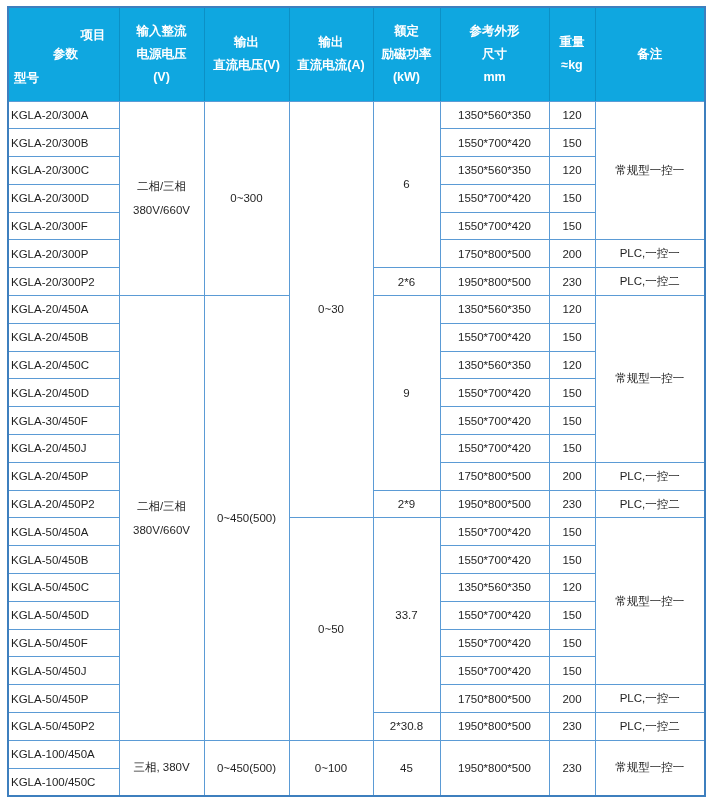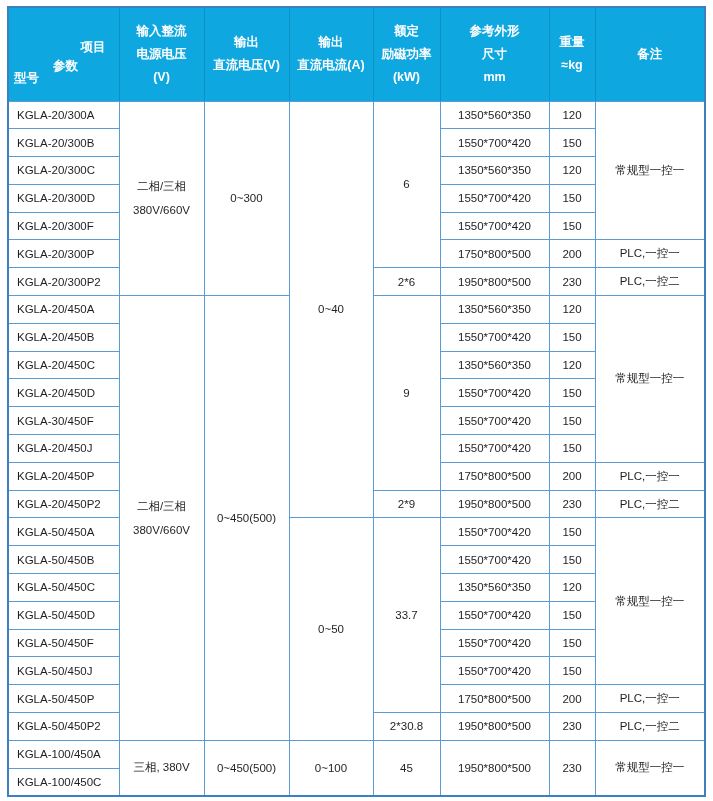--- a/index.html
+++ b/index.html
@@ -28,38 +28,38 @@
     text-align: center;
     vertical-align: middle;
     white-space: pre-line;
     line-height: 1.85;
     border-left: 1px solid #0C90C5;
     border-right: 1px solid #0C90C5;
     border-bottom: 1px solid #5B9BD5;
     padding: 0;
   }
   th.corner { position: relative; }
-  th.corner span { position: absolute; white-space: nowrap; margin-top: 12px; }
+  th.corner span { position: absolute; white-space: nowrap; }
   .c-item  { top: 16px;  right: 13px; }
   .c-param { top: 35px;  left: 44px; font-family: Liberation Serif, serif;  }
   .c-model { bottom: 10px; left: 5px; }
   
   tbody tr { height: 27.8px; }
   tbody td {
     border: 1px solid #5B9BD5;
     font-size: 11.5px;
     color: #1f1f1f;
     text-align: center;
     vertical-align: middle;
     padding: 0;
     overflow: hidden;
   }
   td.model {
     text-align: left;
-    padding-left: 8px;
+    padding-left: 2px;
   }
   td.pre {
     white-space: pre-line;
     line-height: 2.1;
   }
 </style>
 </head>
 <body>
 
 <div class="wrap">
@@ -99,21 +99,21 @@
       <th>备注</th>
     </tr>
   </thead>
   <tbody>
 
     <tr>
       <td class="model">KGLA-20/300A</td>
       <td class="pre" rowspan="7">二相/三相
 380V/660V</td>
       <td rowspan="7">0~300</td>
-      <td rowspan="15">0~40</td>
+      <td rowspan="15">0~30</td>
       <td rowspan="6">6</td>
       <td>1350*560*350</td>
       <td>120</td>
       <td rowspan="5">常规型一控一</td>
     </tr>
     <tr>
       <td class="model">KGLA-20/300B</td>
       <td>1550*700*420</td>
       <td>150</td>
     </tr>

